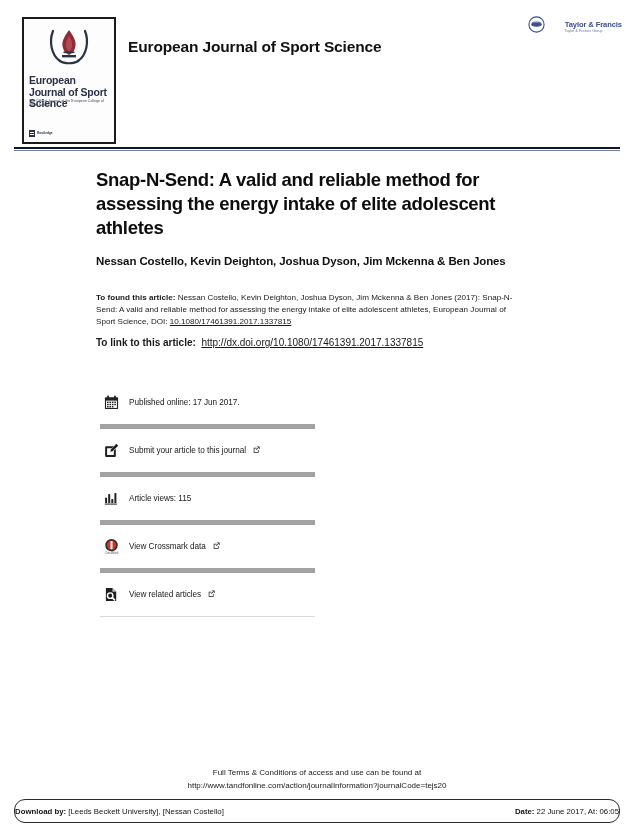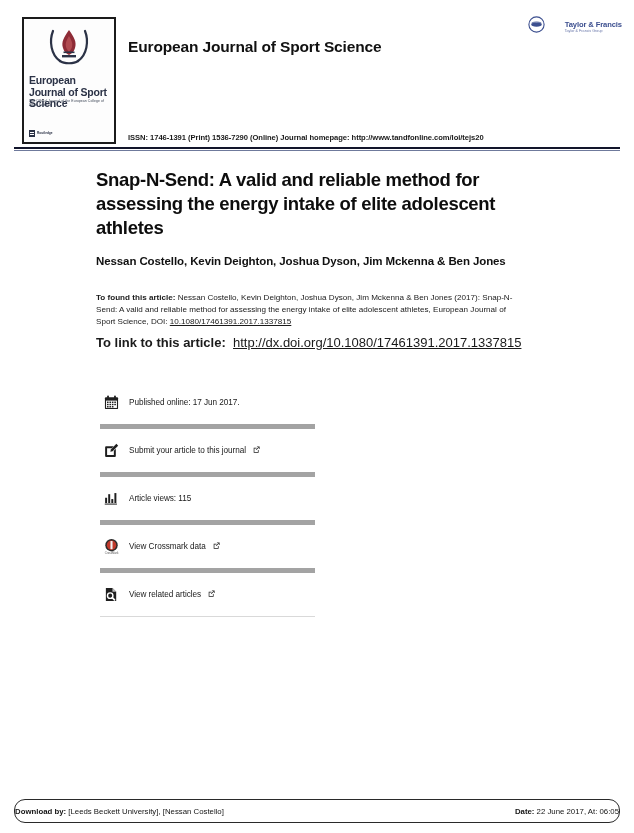--- a/index.html
+++ b/index.html
@@ -174,21 +174,21 @@
     line-height: 11.8px;
     color: #1a1a1a;
   }
   .cite-block b { font-weight: 700; }
   .cite-block .doi-u { text-decoration: underline; }
 
   .link-block {
     position: absolute;
     left: 96px; top: 337px;
     width: 428px;
-    font-size: 13px;
+    font-size: 10px;
     line-height: 11.8px;
     color: #1a1a1a;
   }
   .link-block b { font-weight: 700; }
   .link-block .url-u {
     text-decoration: underline;
     color: #1a1a1a;
   }
 
   
@@ -278,21 +278,20 @@
       <div class="cover-title">European Journal of Sport Science</div>
       <div class="cover-sub">The Official Journal of the European College of Sport Science</div>
       <div class="cover-routledge">
         <span class="rl-mark"></span>
         <span class="rl-text">Routledge</span>
       </div>
     </div>
 
     <div class="journal-name">European Journal of Sport Science</div>
 
-    <div class="issn-line">ISSN: 1746-1391 (Print) 1536-7290 (Online) Journal homepage: http://www.tandfonline.com/loi/tejs20</div>
 
     <div class="tf-logo">
       <span class="tf-mark">
         <svg width="17" height="17" viewBox="0 0 17 17" aria-hidden="true">
           <circle cx="8.5" cy="8.5" r="7.6" fill="none" stroke="#3c4f8f" stroke-width="1.1"></circle>
           <ellipse cx="8.5" cy="8.6" rx="5.2" ry="2.1" fill="#3c4f8f"></ellipse>
           <path d="M3.6 7.2 C5.6 5.6, 11.4 5.6, 13.4 7.2" fill="none" stroke="#3c4f8f" stroke-width="0.9"></path>
         </svg>
       </span>
       <span class="tf-words">
@@ -409,20 +408,24 @@
           <svg width="7" height="7" viewBox="0 0 10 10" aria-hidden="true">
             <path d="M1 2.6 h4 v1 H2 v5 h5 V5.6 h1 v4 H1 Z" fill="#1f1f1f"></path>
             <path d="M5.6 0.6 H9.4 V4.4 H8.4 V2.3 L4.9 5.8 4.2 5.1 7.7 1.6 H5.6 Z" fill="#1f1f1f"></path>
           </svg>
         </span>
       </span>
     </div>
 
   </div>
 
+  <div class="footer-terms">
+    <div>Full Terms &amp; Conditions of access and use can be found at</div>
+    <div>http://www.tandfonline.com/action/journalInformation?journalCode=tejs20</div>
+  </div>
 
   <div class="download-bar">
     <span class="dl-left">
       <b>Download by:</b><span> [Leeds Beckett University], [Nessan Costello]</span>
     </span>
     <span class="dl-right">
       <b>Date:</b><span> 22 June 2017, At: 06:05</span>
     </span>
   </div>
 

